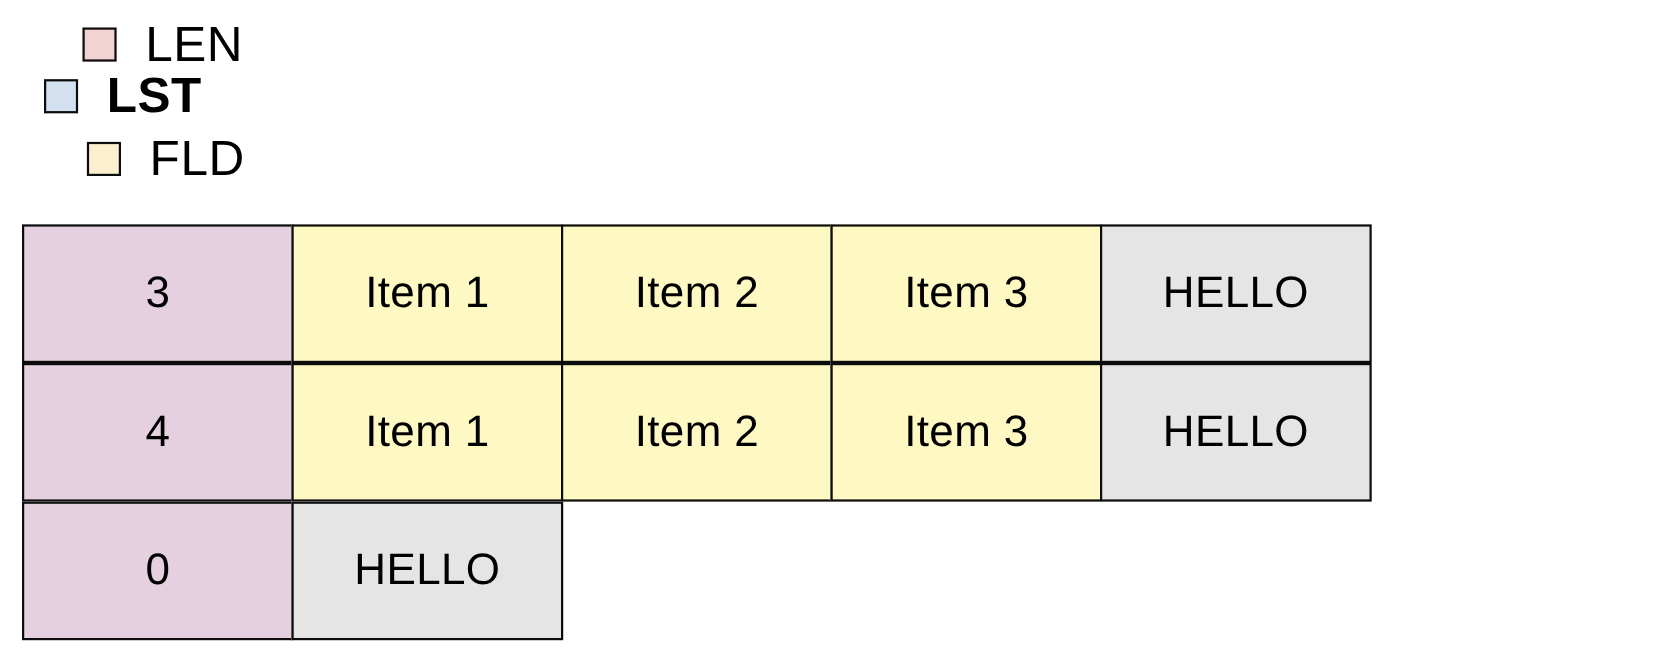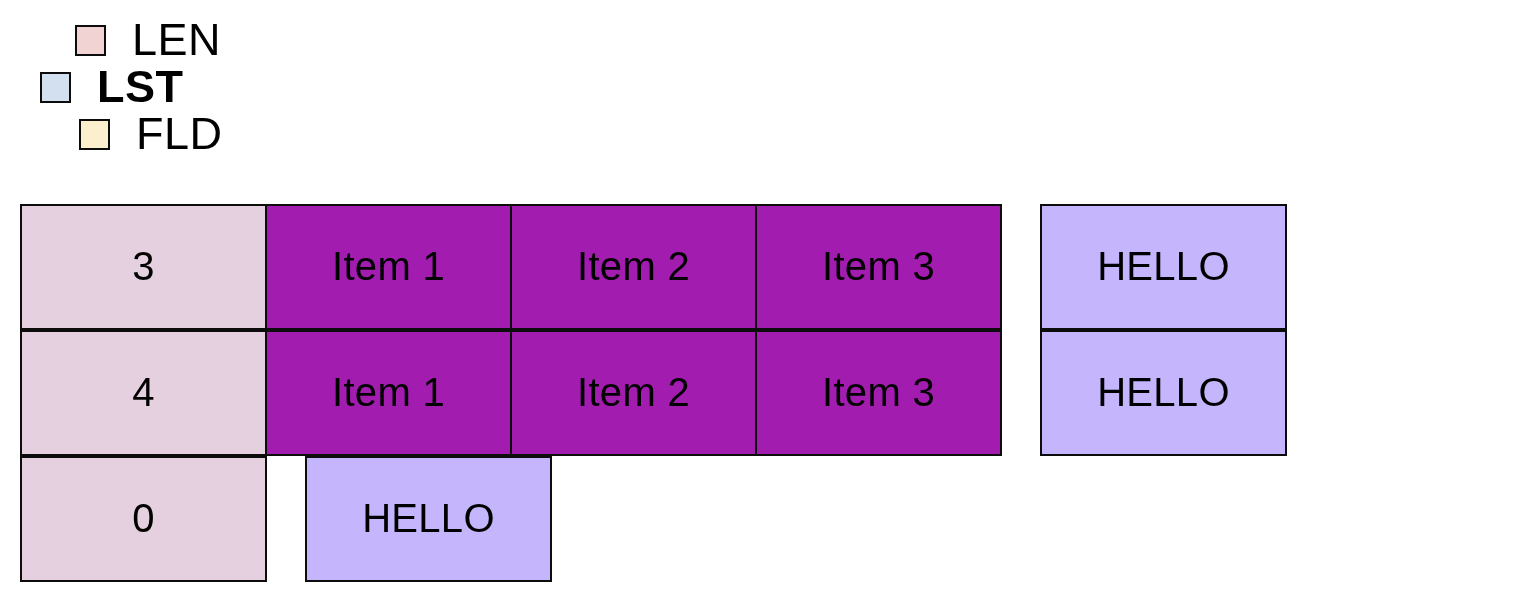--- a/index.html
+++ b/index.html
@@ -26,21 +26,21 @@
   }
   .legend-row {
     position: absolute;
     left: 0;
     height: 36px;
     display: flex;
     align-items: center;
   }
   .legend-row.r0 { top: 0px; padding-left: 35px; }
   .legend-row.r1 { top: 47px; font-weight: bold; }
-  .legend-row.r2 { top: 94px; padding-left: 39px; }
+  .legend-row.r2 { top: 104px; padding-left: 39px; }
 
   .legend-swatch {
     width: 31px;
     height: 31px;
     box-sizing: border-box;
     border: 2px solid #0c0c0c;
     flex: 0 0 auto;
   }
   .legend-label {
     margin-left: 26px;
@@ -75,22 +75,22 @@
     font-size: 40px;
     line-height: 40px;
     letter-spacing: 0.3px;
     white-space: nowrap;
   }
   .t-cell .t-text {
     position: relative;
     top: -1px;
   }
   .t-cell.len { background: #e4d0de; }
-  .t-cell.lst { background: #a21caf; }
-  .t-cell.fld { background: #c4b5fd; margin-left: 40px; }
+  .t-cell.lst { background: #fef9c3; }
+  .t-cell.fld { background: #e5e5e5; }
 </style>
 </head>
 <body>
 
 <div id="legend">
     <div class="legend-row r0">
       <div class="legend-swatch" style="background: rgb(242, 211, 211);"></div>
       <div class="legend-label">LEN</div>
     </div>
     <div class="legend-row r1">

